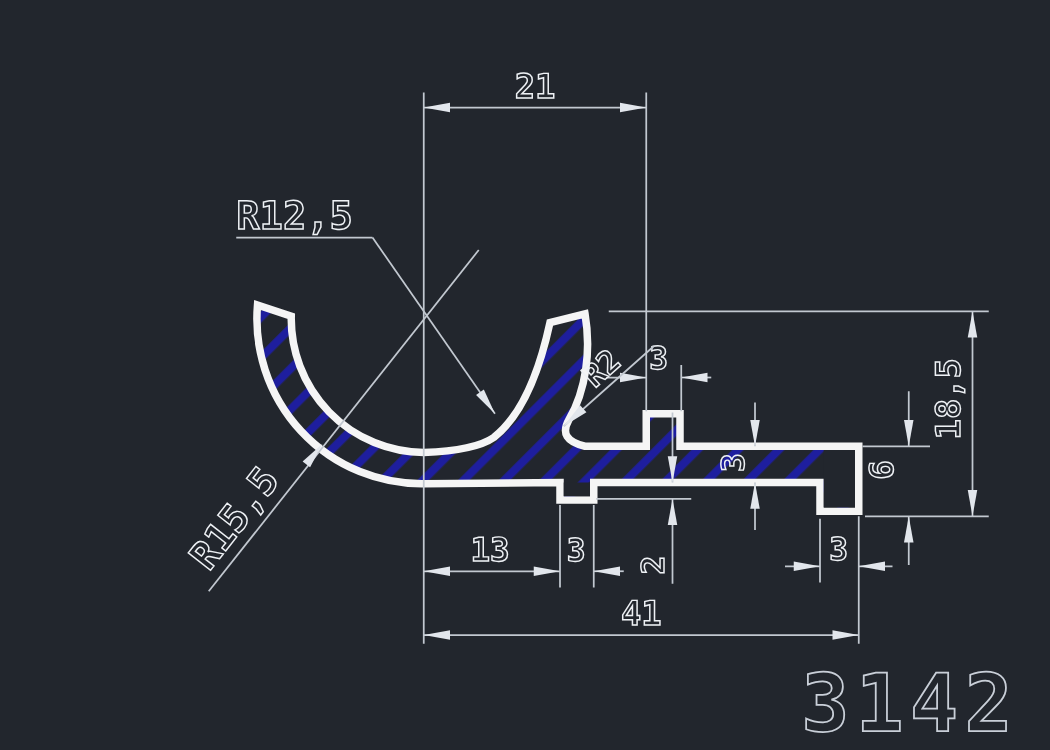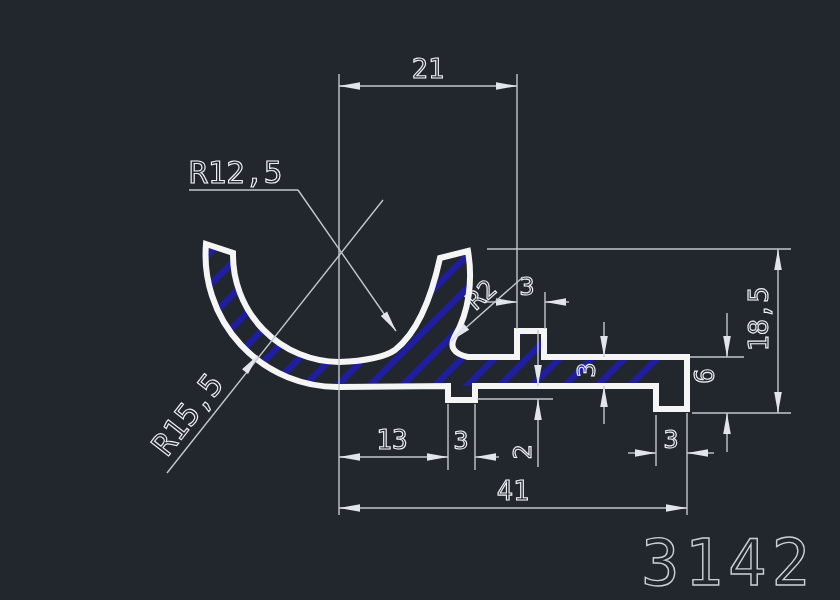--- a/index.html
+++ b/index.html
@@ -2,20 +2,21 @@
 <html><head>
 <meta charset="utf-8">
 <style>
   html,body{margin:0;padding:0;background:#16181c;}
   .stage{
     width:840px;height:600px;
     background:#22262d;
     position:relative;
     overflow:hidden;
     font-family:"DejaVu Sans Mono","Liberation Mono",monospace;
+    font-weight:bold;
   }
   svg{display:block;}
   .dimline{stroke:#c2c8d0;stroke-width:1.4;fill:none;}
   .arrow{fill:#e2e6ec;stroke:none;}
   .dimtext{
     fill:none;stroke:#eef1f5;stroke-width:1.15;
     font-family:"DejaVu Sans Mono","Liberation Mono",monospace;
   }
   .parttext{
     fill:none;stroke:#c9cfd8;stroke-width:1.4;

